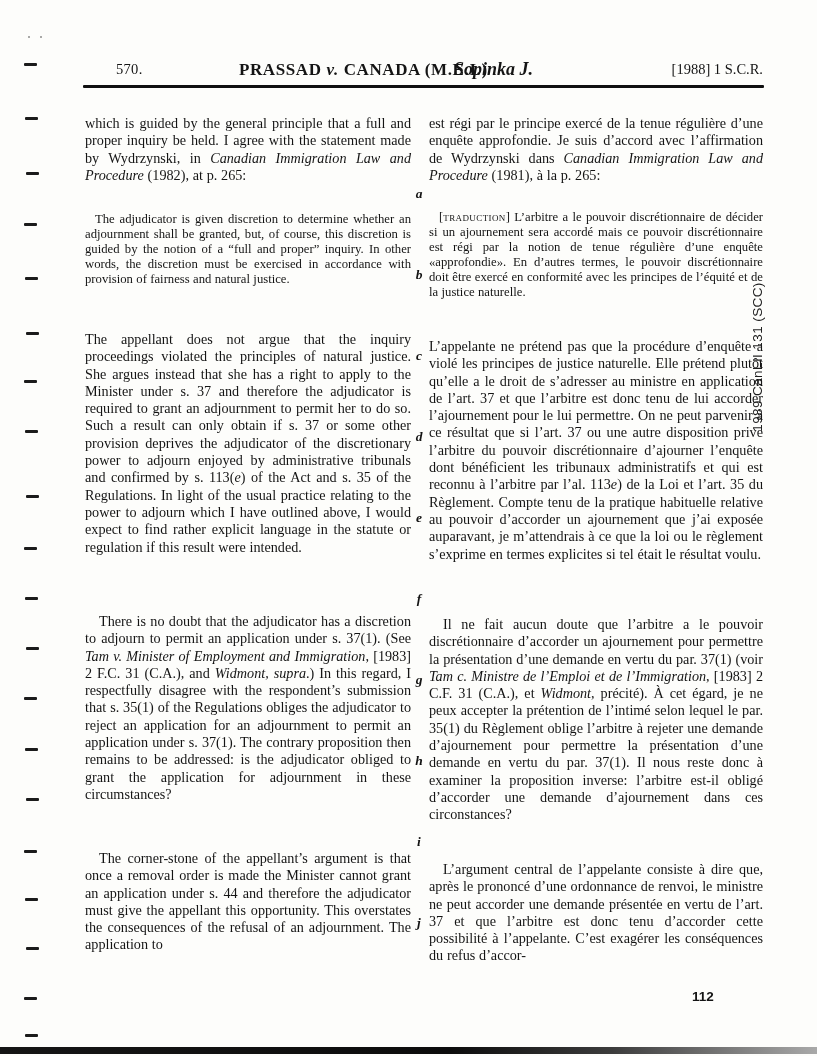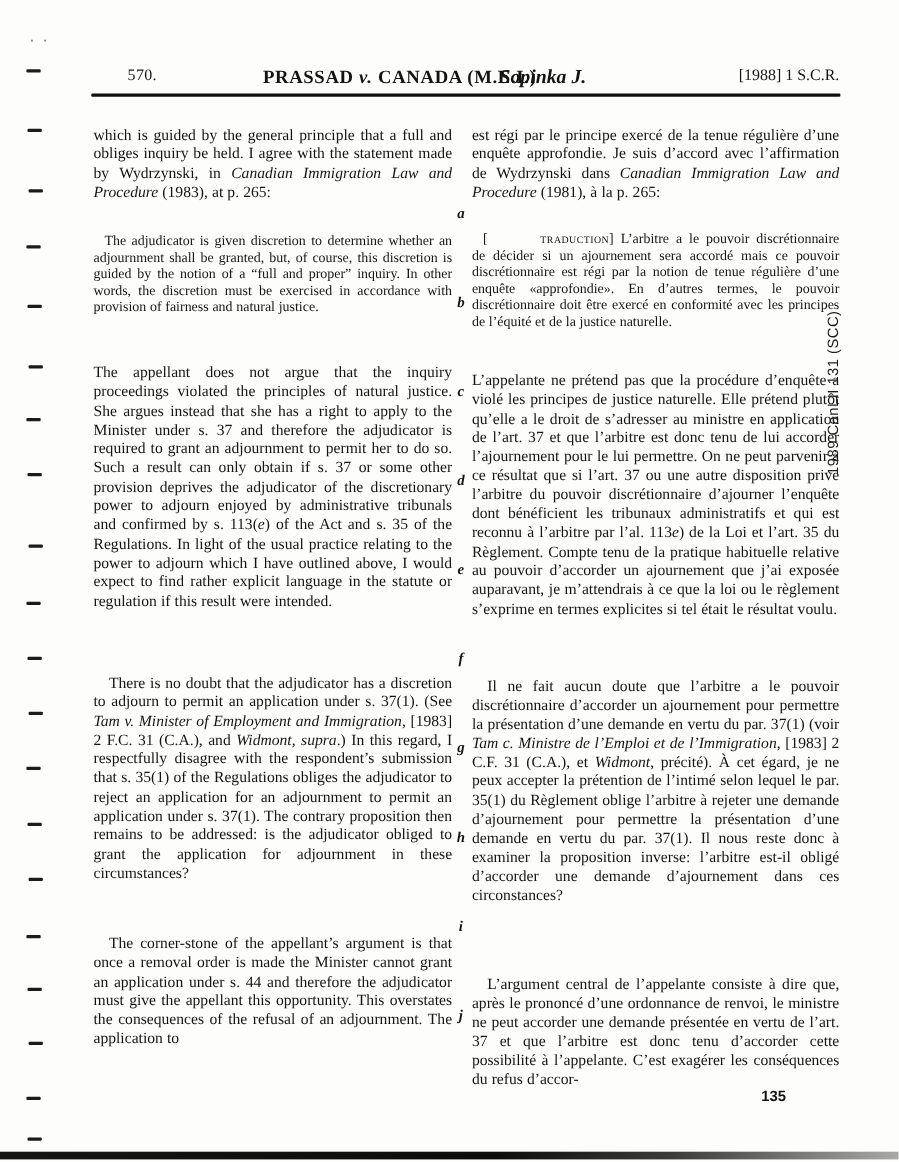--- a/index.html
+++ b/index.html
@@ -31,21 +31,21 @@
   }
   .col-left  { left: 85px;  width: 326px; }
   .col-right { left: 429px; width: 334px; }
   .quote {
     font-size: 12.7px;
     line-height: 14.9px;
   }
   .indent { text-indent: 14px; }
   .qindent { text-indent: 10px; }
   .it { font-style: italic; }
-  .sc { font-variant: small-caps; letter-spacing: 0.4px; margin-left: 48px; }
+  .sc { font-variant: small-caps; letter-spacing: 0.4px; }
 
   
   .gutter-letter {
     position: absolute;
     left: 412px;
     width: 14px;
     font-size: 13.5px;
     font-style: italic;
     font-weight: 700;
     text-align: center;
@@ -82,46 +82,46 @@
 </style>
 </head>
 <body>
 
 <div class="abs folio">570.</div>
 <div class="abs running-title"><span>PRASSAD </span><span class="it">v.</span><span> CANADA (M.E.I.)</span></div>
 <div class="abs judge-name">Sopinka J.</div>
 <div class="abs citation">[1988] 1 S.C.R.</div>
 <div class="abs header-rule"></div>
 
-<div class="para col-left" style="top:115px"><span>which is guided by the general principle that a full and obliges inquiry be held. I agree with the statement made by Wydrzynski, in </span><span class="it">Canadian Immigration Law and Procedure</span><span> (1983), at p. 265:</span></div>
+<div class="para col-left" style="top:115px"><span>which is guided by the general principle that a full and proper inquiry be held. I agree with the statement made by Wydrzynski, in </span><span class="it">Canadian Immigration Law and Procedure</span><span> (1982), at p. 265:</span></div>
 <div class="para col-left quote qindent" style="top:212px"><span>The adjudicator is given discretion to determine whether an adjournment shall be granted, but, of course, this discretion is guided by the notion of a “full and proper” inquiry. In other words, the discretion must be exercised in accordance with provision of fairness and natural justice.</span></div>
 <div class="para col-left" style="top:331px"><span>The appellant does not argue that the inquiry proceedings violated the principles of natural justice. She argues instead that she has a right to apply to the Minister under s. 37 and therefore the adjudicator is required to grant an adjournment to permit her to do so. Such a result can only obtain if s. 37 or some other provision deprives the adjudicator of the discretionary power to adjourn enjoyed by administrative tribunals and confirmed by s. 113(</span><span class="it">e</span><span>) of the Act and s. 35 of the Regulations. In light of the usual practice relating to the power to adjourn which I have outlined above, I would expect to find rather explicit language in the statute or regulation if this result were intended.</span></div>
 <div class="para col-left indent" style="top:613px"><span>There is no doubt that the adjudicator has a discretion to adjourn to permit an application under s. 37(1). (See </span><span class="it">Tam v. Minister of Employment and Immigration</span><span>, [1983] 2 F.C. 31 (C.A.), and </span><span class="it">Widmont, supra</span><span>.) In this regard, I respectfully disagree with the respondent’s submission that s. 35(1) of the Regulations obliges the adjudicator to reject an application for an adjournment to permit an application under s. 37(1). The contrary proposition then remains to be addressed: is the adjudicator obliged to grant the application for adjournment in these circumstances?</span></div>
 <div class="para col-left indent" style="top:850px"><span>The corner-stone of the appellant’s argument is that once a removal order is made the Minister cannot grant an application under s. 44 and therefore the adjudicator must give the appellant this opportunity. This overstates the consequences of the refusal of an adjournment. The application to</span></div>
 
 <div class="para col-right" style="top:115px"><span>est régi par le principe exercé de la tenue régulière d’une enquête approfondie. Je suis d’accord avec l’affirmation de Wydrzynski dans </span><span class="it">Canadian Immigration Law and Procedure</span><span> (1981), à la p. 265:</span></div>
 <div class="para col-right quote qindent" style="top:210px"><span>[</span><span class="sc">traduction</span><span>] L’arbitre a le pouvoir discrétionnaire de décider si un ajournement sera accordé mais ce pouvoir discrétionnaire est régi par la notion de tenue régulière d’une enquête «approfondie». En d’autres termes, le pouvoir discrétionnaire doit être exercé en conformité avec les principes de l’équité et de la justice naturelle.</span></div>
 <div class="para col-right" style="top:338px"><span>L’appelante ne prétend pas que la procédure d’enquête a violé les principes de justice naturelle. Elle prétend plutôt qu’elle a le droit de s’adresser au ministre en application de l’art. 37 et que l’arbitre est donc tenu de lui accorder l’ajournement pour le lui permettre. On ne peut parvenir à ce résultat que si l’art. 37 ou une autre disposition prive l’arbitre du pouvoir discrétionnaire d’ajourner l’enquête dont bénéficient les tribunaux administratifs et qui est reconnu à l’arbitre par l’al. 113</span><span class="it">e</span><span>) de la Loi et l’art. 35 du Règlement. Compte tenu de la pratique habituelle relative au pouvoir d’accorder un ajournement que j’ai exposée auparavant, je m’attendrais à ce que la loi ou le règlement s’exprime en termes explicites si tel était le résultat voulu.</span></div>
 <div class="para col-right indent" style="top:616px"><span>Il ne fait aucun doute que l’arbitre a le pouvoir discrétionnaire d’accorder un ajournement pour permettre la présentation d’une demande en vertu du par. 37(1) (voir </span><span class="it">Tam c. Ministre de l’Emploi et de l’Immigration</span><span>, [1983] 2 C.F. 31 (C.A.), et </span><span class="it">Widmont</span><span>, précité). À cet égard, je ne peux accepter la prétention de l’intimé selon lequel le par. 35(1) du Règlement oblige l’arbitre à rejeter une demande d’ajournement pour permettre la présentation d’une demande en vertu du par. 37(1). Il nous reste donc à examiner la proposition inverse: l’arbitre est-il obligé d’accorder une demande d’ajournement dans ces circonstances?</span></div>
-<div class="para col-right indent" style="top:887px"><span>L’argument central de l’appelante consiste à dire que, après le prononcé d’une ordonnance de renvoi, le ministre ne peut accorder une demande présentée en vertu de l’art. 37 et que l’arbitre est donc tenu d’accorder cette possibilité à l’appelante. C’est exagérer les conséquences du refus d’accor-</span></div>
+<div class="para col-right indent" style="top:861px"><span>L’argument central de l’appelante consiste à dire que, après le prononcé d’une ordonnance de renvoi, le ministre ne peut accorder une demande présentée en vertu de l’art. 37 et que l’arbitre est donc tenu d’accorder cette possibilité à l’appelante. C’est exagérer les conséquences du refus d’accor-</span></div>
 
 <span class="gutter-letter" style="top:186px">a</span>
 <span class="gutter-letter" style="top:267px">b</span>
 <span class="gutter-letter" style="top:348px">c</span>
 <span class="gutter-letter" style="top:429px">d</span>
 <span class="gutter-letter" style="top:510px">e</span>
 <span class="gutter-letter" style="top:591px">f</span>
 <span class="gutter-letter" style="top:672px">g</span>
 <span class="gutter-letter" style="top:753px">h</span>
 <span class="gutter-letter" style="top:834px">i</span>
 <span class="gutter-letter" style="top:915px">j</span>
 
 <div class="watermark">1989 CanLII 131 (SCC)</div>
 
-<div class="abs page-number">135</div>
+<div class="abs page-number">112</div>
 
 <div id="scan-artifacts">
     <div class="scan-dash" style="top: 63px; left: 24px;"></div>
     <div class="scan-dash" style="top: 117px; left: 25px;"></div>
     <div class="scan-dash" style="top: 172px; left: 26px;"></div>
     <div class="scan-dash" style="top: 223px; left: 24px;"></div>
     <div class="scan-dash" style="top: 277px; left: 25px;"></div>
     <div class="scan-dash" style="top: 332px; left: 26px;"></div>
     <div class="scan-dash" style="top: 380px; left: 24px;"></div>
     <div class="scan-dash" style="top: 430px; left: 25px;"></div>

